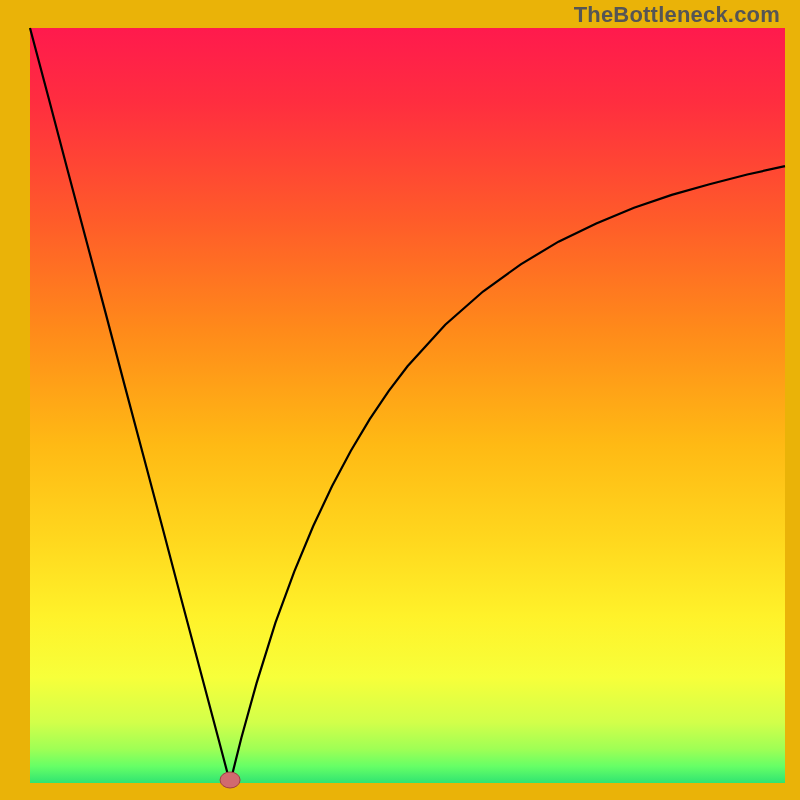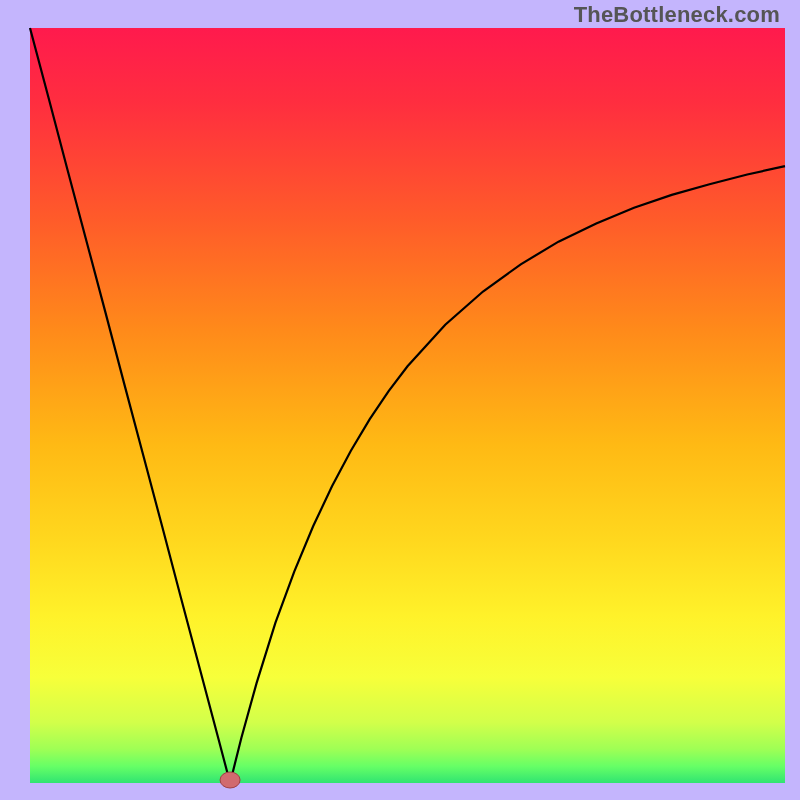--- a/index.html
+++ b/index.html
@@ -1,21 +1,21 @@
 <!DOCTYPE html>
 <html><head>
 <meta charset="utf-8">
 <style>
   * { margin: 0; padding: 0; box-sizing: border-box; }
   html, body { width: 800px; height: 800px; overflow: hidden; background: #000; }
   .container {
     width: 800px;
     height: 800px;
     position: relative;
-    background: #c4b5fd;
+    background: #eab308;
   }
   .watermark {
     position: absolute;
     top: 2px;
     right: 20px;
     font-family: Arial, Helvetica, sans-serif;
     font-size: 22px;
     font-weight: bold;
     color: #555;
     z-index: 10;

